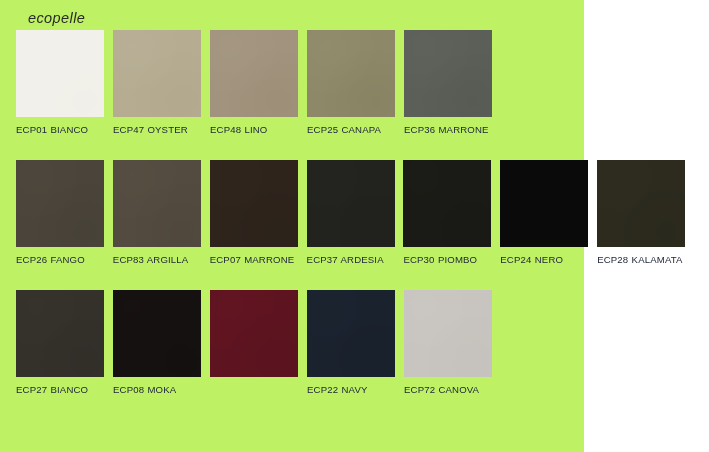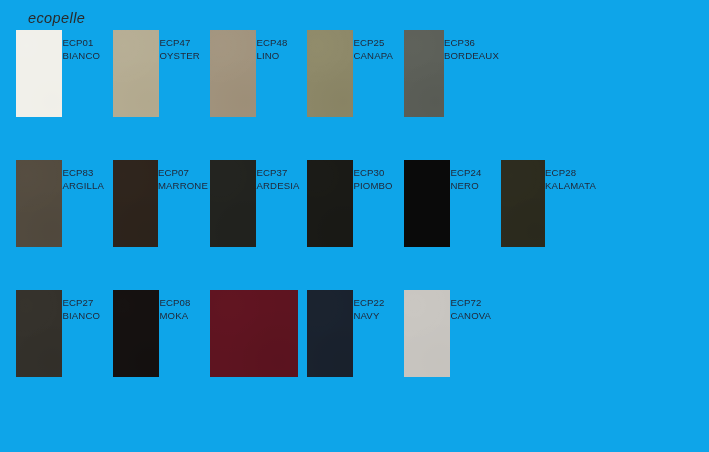--- a/index.html
+++ b/index.html
@@ -12,23 +12,23 @@
     width: 709px;
     height: 452px;
     overflow: hidden;
     font-family: "Liberation Sans", sans-serif;
     color: #1f2733;
     -webkit-font-smoothing: antialiased;
   }
 
   #page {
     position: relative;
-    width: 709px;
+    width: 584px;
     height: 452px;
-    background: #0ea5e9;
+    background: #bef264;
     box-sizing: border-box;
   }
 
   #brand-title {
     position: absolute;
     left: 28px;
     top: 10px;
     font-family: "Liberation Sans", sans-serif;
     font-style: italic;
     font-size: 14.5px;
@@ -52,21 +52,21 @@
     display: flex;
     flex-direction: row;
     column-gap: 0px;
     height: 130px;
   }
 
   .swatch-cell {
     width: 95px;
     margin-right: 2px;
     display: flex;
-    flex-direction: row;
+    flex-direction: column;
     box-sizing: border-box;
   }
 
   .swatch-cell.empty {
     visibility: hidden;
   }
 
   .swatch-chip {
     width: 88px;
     height: 87px;
@@ -109,24 +109,28 @@
         <div class="swatch-cell">
           <div class="swatch-chip" style="background-color: rgb(161, 147, 125);"></div>
           <div class="swatch-label">ECP48 LINO</div>
         </div>
         <div class="swatch-cell">
           <div class="swatch-chip" style="background-color: rgb(141, 136, 104);"></div>
           <div class="swatch-label">ECP25 CANAPA</div>
         </div>
         <div class="swatch-cell">
           <div class="swatch-chip" style="background-color: rgb(92, 95, 88);"></div>
-          <div class="swatch-label">ECP36 BORDEAUX</div>
+          <div class="swatch-label">ECP36 MARRONE</div>
         </div>
       </div>
       <div class="swatch-row">
+        <div class="swatch-cell">
+          <div class="swatch-chip" style="background-color: rgb(74, 68, 58);"></div>
+          <div class="swatch-label">ECP26 FANGO</div>
+        </div>
         <div class="swatch-cell">
           <div class="swatch-chip" style="background-color: rgb(83, 75, 63);"></div>
           <div class="swatch-label">ECP83 ARGILLA</div>
         </div>
         <div class="swatch-cell">
           <div class="swatch-chip" style="background-color: rgb(46, 36, 28);"></div>
           <div class="swatch-label">ECP07 MARRONE</div>
         </div>
         <div class="swatch-cell">
           <div class="swatch-chip" style="background-color: rgb(34, 35, 31);"></div>

